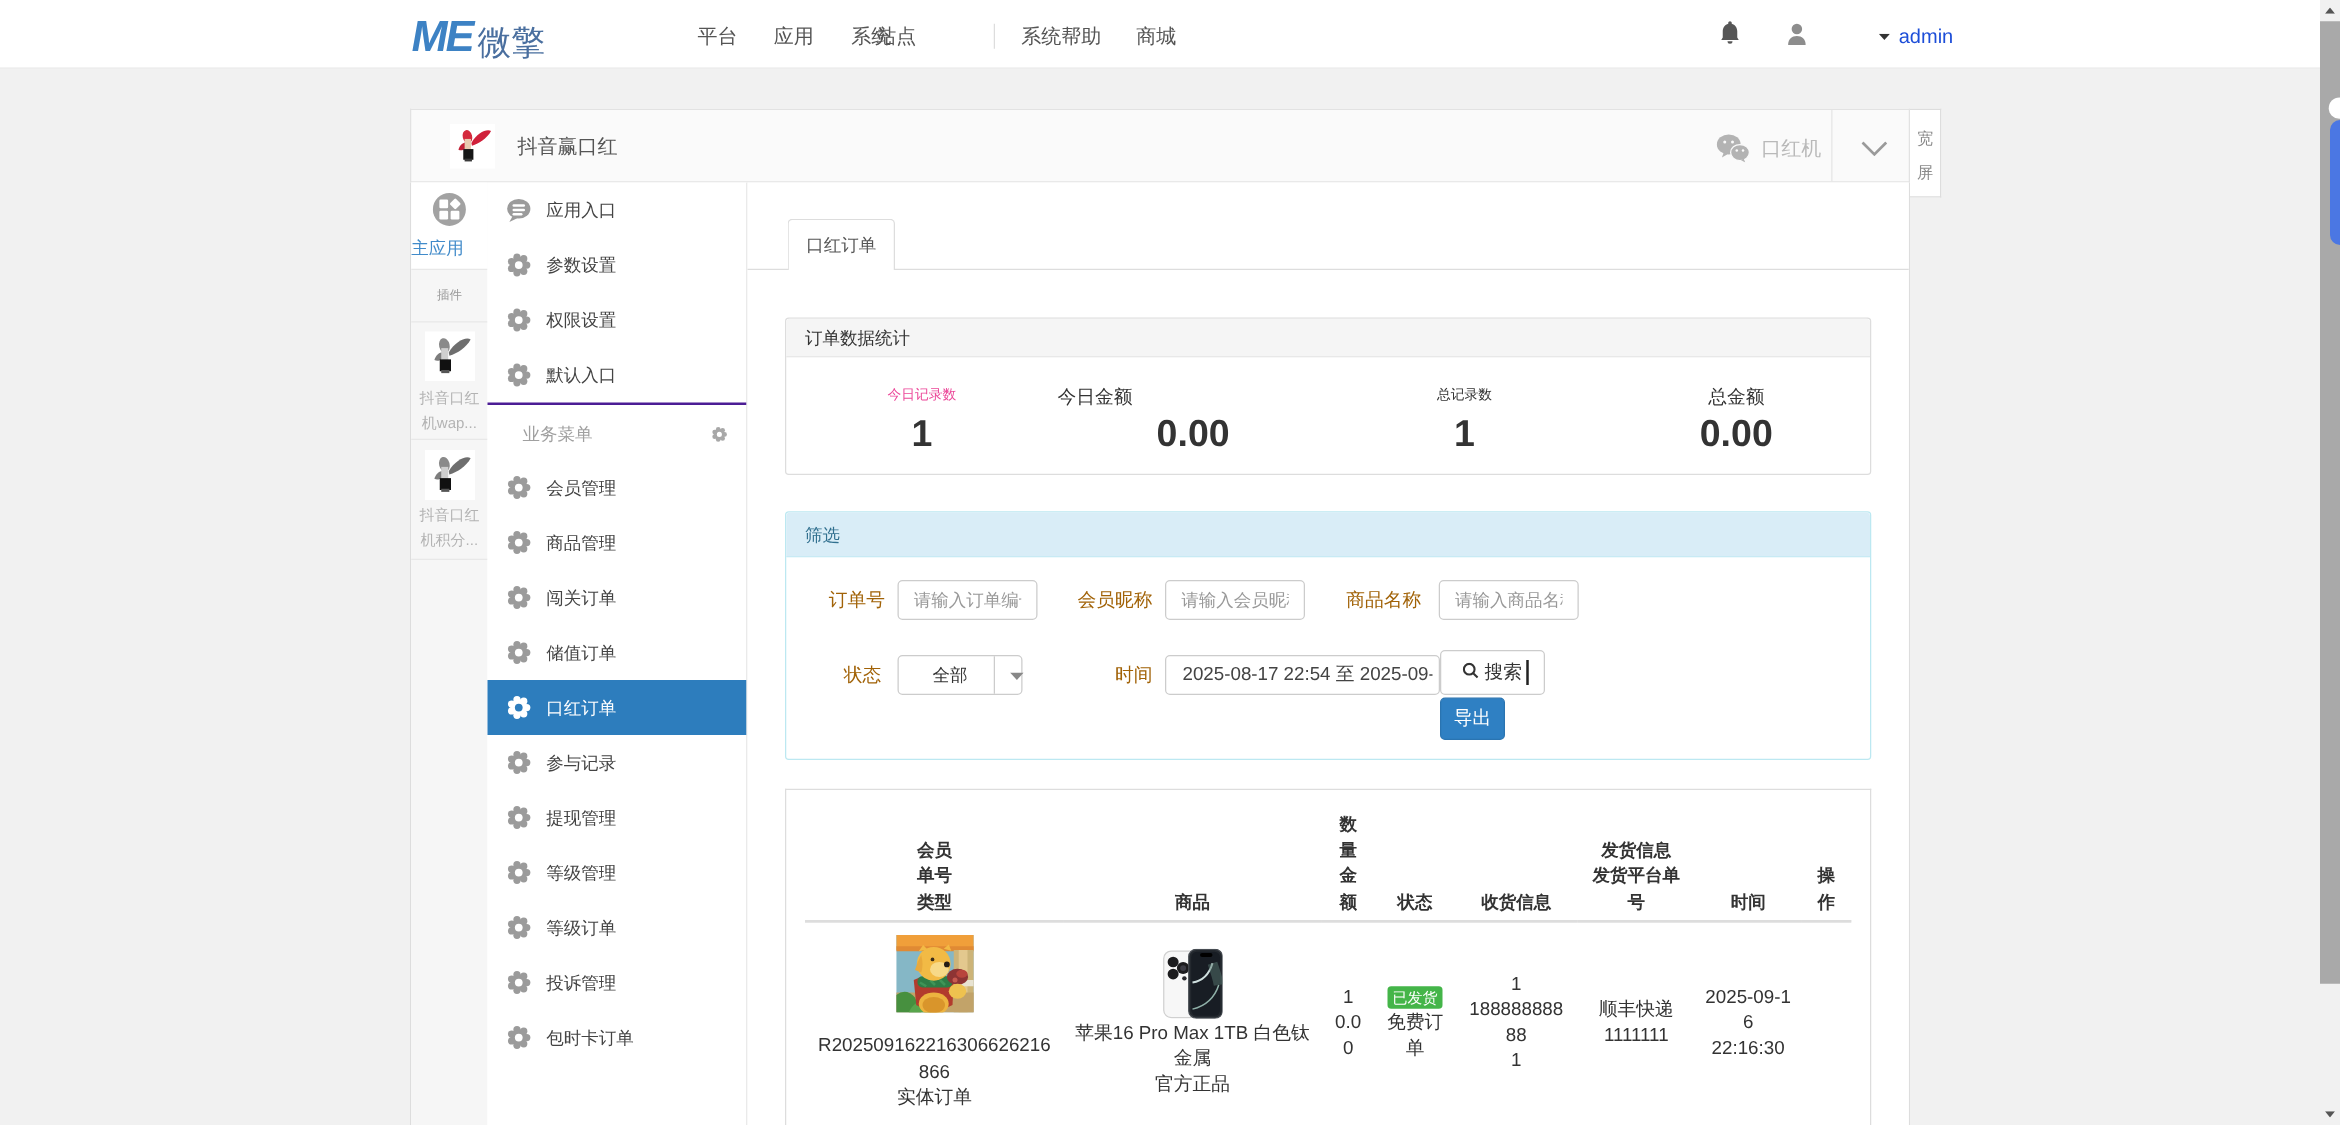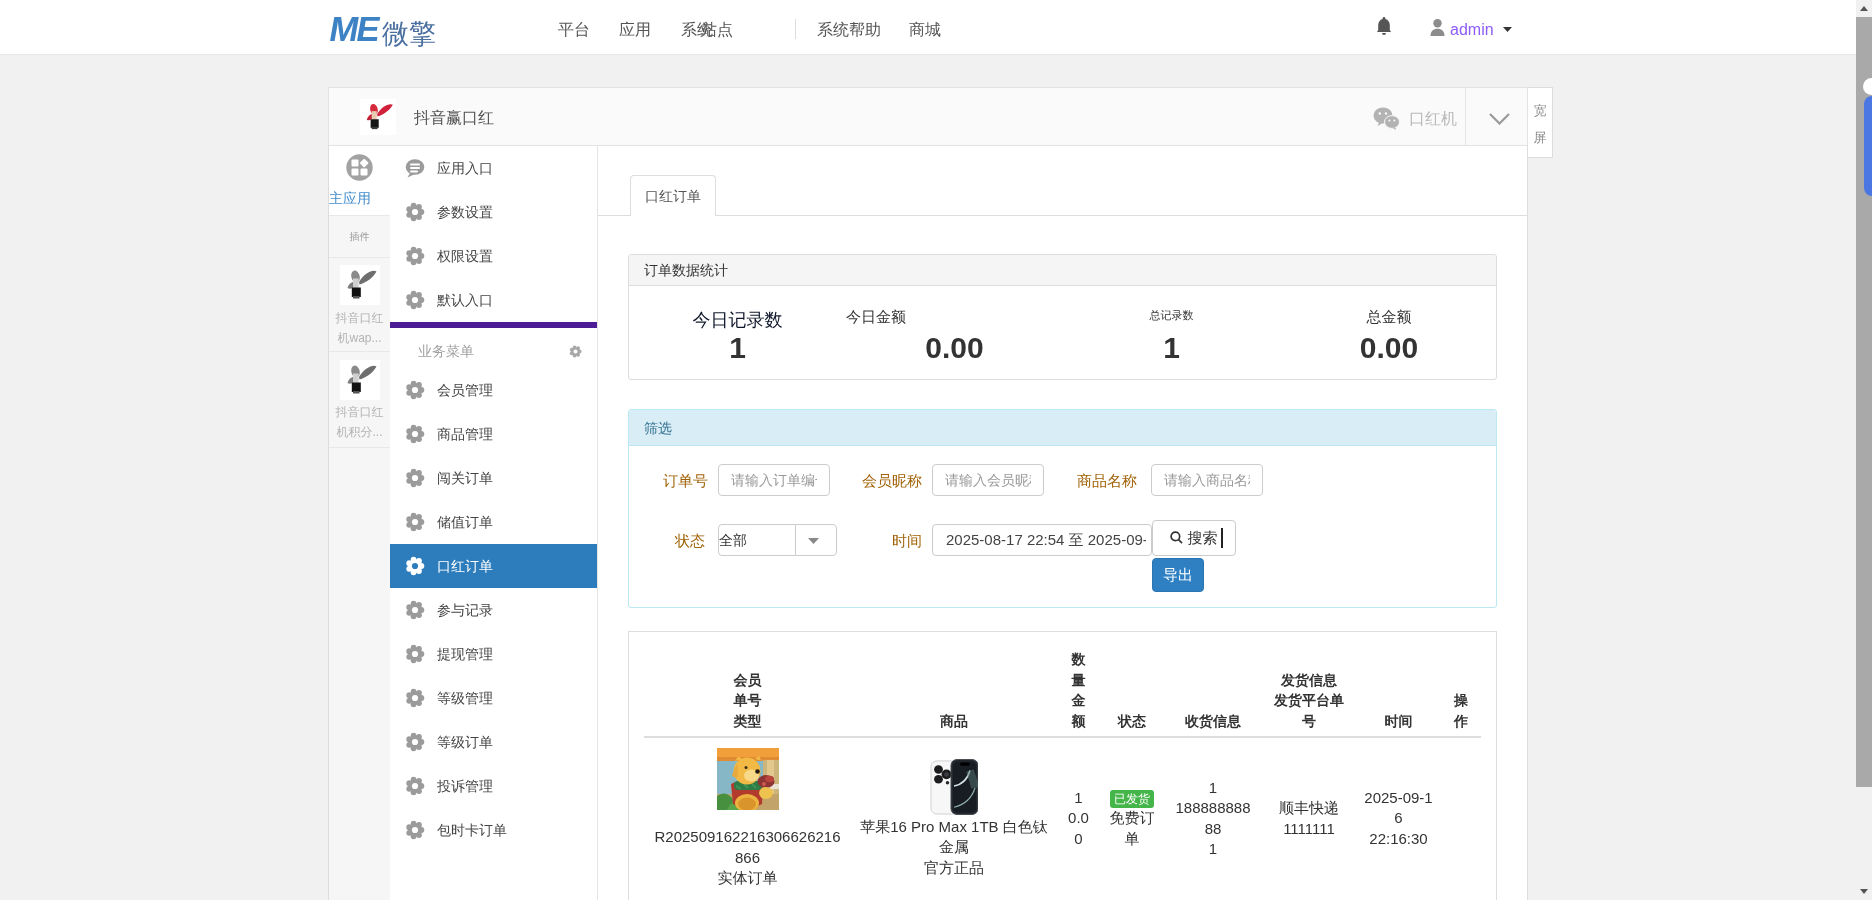--- a/index.html
+++ b/index.html
@@ -44,21 +44,21 @@
   <span class="navitem" style="left:817px">系统帮助</span>
   <span class="navitem" style="left:909px">商城</span>
   <svg class="abs" style="left:1376px;top:16px" width="16" height="20" viewBox="0 0 16 20">
     <path d="M8 1c-.8 0-1.4.6-1.4 1.4v.5C4 3.6 2.2 5.9 2.2 9v5L1 16h14l-1.2-2V9c0-3.1-1.8-5.4-4.4-6.1v-.5C9.4 1.6 8.8 1 8 1z" fill="#565656"></path>
     <path d="M6 17a2 2 0 0 0 4 0z" fill="#565656"></path>
   </svg>
   <svg class="abs" style="left:1429px;top:18px" width="17" height="18" viewBox="0 0 17 18">
     <circle cx="8.5" cy="5.2" r="4.2" fill="#8d8d8d"></circle>
     <path d="M1.5 18c0-5 3-7.2 7-7.2s7 2.2 7 7.2z" fill="#8d8d8d"></path>
   </svg>
-  <span class="navitem" style="left:1450px;color:#8b5cf6">admin</span>
+  <span class="navitem" style="left:1519px;color:#1d4ed8">admin</span>
   <svg class="abs" style="left:1503px;top:27px" width="9" height="5" viewBox="0 0 9 5">
       <path d="M0 0h9L4.5 5z" fill="#333"></path>
     </svg>
 </div>
 
 <div id="widebox">宽<br>屏</div>
 
 <div id="container"></div>
 
 <div id="apphead">
@@ -154,21 +154,21 @@
         <circle r="3.1" fill="#fff"></circle>
       </svg>参数设置</div>
   <div class="mitem"><svg width="20" height="20" viewBox="-10 -10 20 20">
         <use href="#cog" fill="#9b9b9b"></use>
         <circle r="3.1" fill="#fff"></circle>
       </svg>权限设置</div>
   <div class="mitem"><svg width="20" height="20" viewBox="-10 -10 20 20">
         <use href="#cog" fill="#9b9b9b"></use>
         <circle r="3.1" fill="#fff"></circle>
       </svg>默认入口</div>
-  <div style="border-top:6px solid #4c1d95;margin-top:0;height:46px;line-height:46px;font-size:14px;color:#a0a0a0;padding-left:28px;position:relative">业务菜单
+  <div style="border-top:2px solid #4c1d95;margin-top:0;height:46px;line-height:46px;font-size:14px;color:#a0a0a0;padding-left:28px;position:relative">业务菜单
     <svg class="abs" style="left:179px;top:17px" width="13" height="13" viewBox="-10 -10 20 20">
         <use href="#cog" fill="#a8a8a8"></use>
         <circle r="3.1" fill="#fff"></circle>
       </svg>
   </div>
   <div class="mitem"><svg width="20" height="20" viewBox="-10 -10 20 20">
         <use href="#cog" fill="#9b9b9b"></use>
         <circle r="3.1" fill="#fff"></circle>
       </svg>会员管理</div>
   <div class="mitem"><svg width="20" height="20" viewBox="-10 -10 20 20">
@@ -213,21 +213,21 @@
       </svg>包时卡订单</div>
 </div>
 
 <div id="content"></div>
 <div class="abs" style="left:598px;top:215px;width:929px;height:1px;background:#ddd"></div>
 <div class="abs" style="left:630px;top:175px;width:86px;height:41px;background:#fff;border:1px solid #ddd;border-bottom:none;border-radius:4px 4px 0 0;text-align:center;line-height:41px;font-size:14px;color:#555">口红订单</div>
 
 <div class="panel" style="top:254px;width:869px;height:126px;border:1px solid #ddd;border-radius:3px">
   <div style="height:31px;background:#f5f5f5;border-bottom:1px solid #ddd;line-height:31px;padding-left:15px;font-size:14px;color:#333;border-radius:3px 3px 0 0">订单数据统计</div>
   <div style="position:relative;height:94px">
-    <div class="abs" style="left:0;top:22px;width:217px;text-align:center;font-size:18px;color:#0f172a">今日记录数</div>
+    <div class="abs" style="left:0;top:22px;width:217px;text-align:center;font-size:11px;color:#ec4899">今日记录数</div>
     <div class="abs" style="left:217px;top:22px;width:217px;text-align:left;font-size:15px;color:#333">今日金额</div>
     <div class="abs" style="left:434px;top:22px;width:217px;text-align:center;font-size:11px;color:#333">总记录数</div>
     <div class="abs" style="left:651px;top:22px;width:218px;text-align:center;font-size:15px;color:#333">总金额</div>
     <div class="abs" style="left:0;top:45px;width:217px;text-align:center;font-size:30px;font-weight:bold;color:#333">1</div>
     <div class="abs" style="left:217px;top:45px;width:217px;text-align:center;font-size:30px;font-weight:bold;color:#333">0.00</div>
     <div class="abs" style="left:434px;top:45px;width:217px;text-align:center;font-size:30px;font-weight:bold;color:#333">1</div>
     <div class="abs" style="left:651px;top:45px;width:218px;text-align:center;font-size:30px;font-weight:bold;color:#333">0.00</div>
   </div>
 </div>
 
@@ -235,21 +235,21 @@
   <div style="height:36px;background:#d9edf7;border-bottom:1px solid #bce8f1;line-height:36px;padding-left:15px;font-size:14px;color:#31708f;border-radius:3px 3px 0 0">筛选</div>
   <div style="position:relative;height:162px">
     <span class="flab" style="left:34px;top:27px">订单号</span>
     <span class="inp" style="left:89px;top:18px;width:112px"><span class="ph">请输入订单编号</span></span>
     <span class="flab" style="left:233px;top:27px">会员昵称</span>
     <span class="inp" style="left:303px;top:18px;width:112px"><span class="ph">请输入会员昵称</span></span>
     <span class="flab" style="left:448px;top:27px">商品名称</span>
     <span class="inp" style="left:522px;top:18px;width:112px"><span class="ph">请输入商品名称</span></span>
 
     <span class="flab" style="left:46px;top:87px">状态</span>
-    <span class="inp" style="left:89px;top:78px;width:119px;color:#333;padding-left:0">全部</span>
+    <span class="inp" style="left:89px;top:78px;width:100px;color:#333;padding-left:27px">全部</span>
     <span class="abs" style="left:166px;top:79px;width:1px;height:30px;background:#ccc"></span>
     <svg class="abs" style="left:179px;top:92px" width="11" height="6" viewBox="0 0 11 6">
         <path d="M0 0h11L5.5 6z" fill="#888"></path>
       </svg>
     <span class="flab" style="left:263px;top:87px">时间</span>
     <span class="inp" style="left:303px;top:78px;width:220px;color:#444;font-size:15px;padding-left:13px"><span class="ph" style="max-width:200px">2025-08-17 22:54 至 2025-09-16 22:54</span></span>
     <span class="abs" style="left:523px;top:74px;width:84px;height:36px;background:#fff;border:1px solid #ccc;border-radius:4px;text-align:center;line-height:34px;font-size:15px;color:#333">
       <svg width="13" height="13" viewBox="0 0 14 14" style="vertical-align:-1px">
           <circle cx="5.8" cy="5.8" r="4.6" fill="none" stroke="#333" stroke-width="1.8"></circle>
           <path d="M9.2 9.2L13 13" stroke="#333" stroke-width="1.8"></path>

